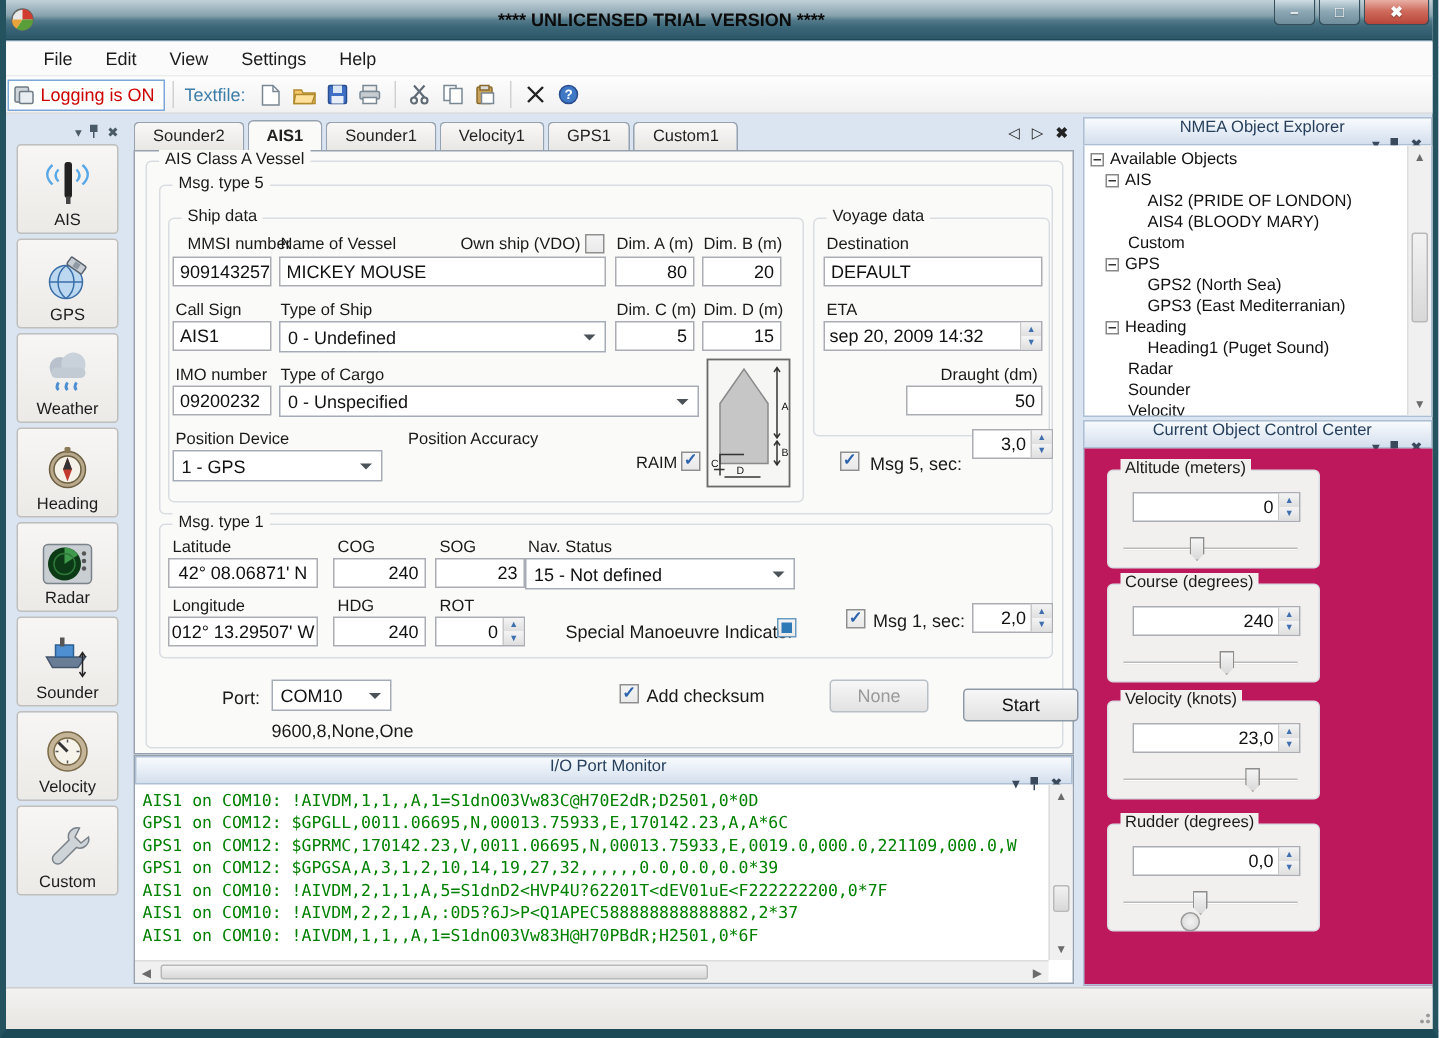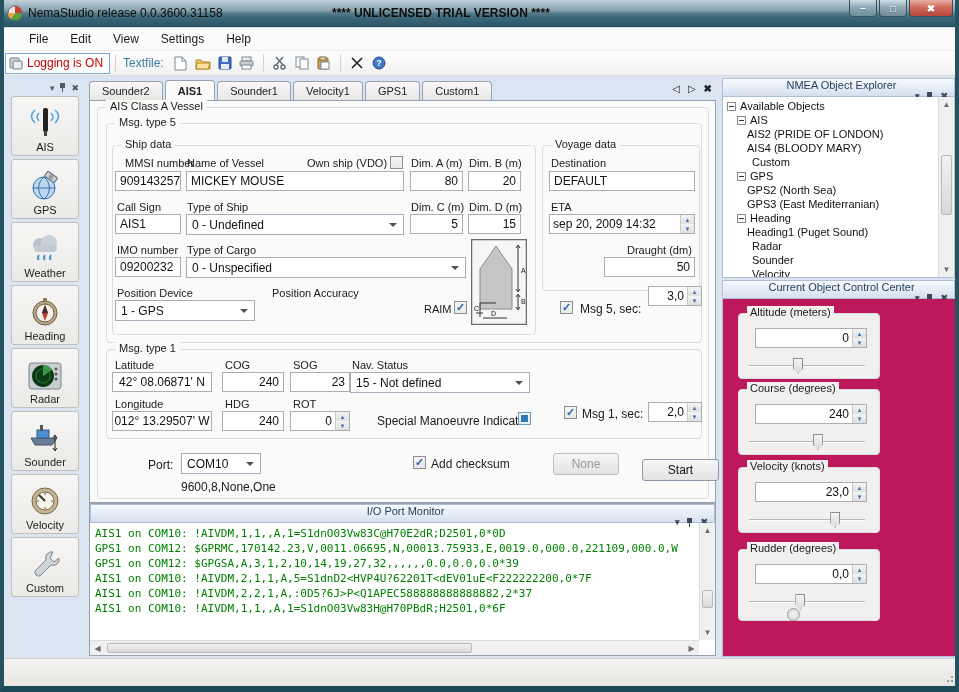--- a/index.html
+++ b/index.html
@@ -70,21 +70,21 @@
   .vsb { position:absolute; top:19px; right:0; width:16px; bottom:15px; background:#f0f0f0; border-left:1px solid #dcdcdc; }
   .hsb { position:absolute; left:0; bottom:0; right:16px; height:15px; background:#f0f0f0; border-top:1px solid #dcdcdc; }
   .sb-arrow { position:absolute; font-size:8px; color:#6b6b6b; width:15px; height:15px; text-align:center; line-height:15px; }
   .sb-thumb { position:absolute; background:linear-gradient(180deg,#f2f2f2,#d8d8d8); border:1px solid #b9b9b9; border-radius:2px; }
   
   .explorer-body { position:absolute; left:718px; top:97px; width:233px; height:181px; background:#fff; border:1px solid #aebfd4; border-top:none; overflow:hidden; }
   .tree { padding:2px 0 0 4px; }
   .trow { height:14px; display:flex; align-items:center; font-size:11px; white-space:nowrap; }
   .exp { width:9px; height:9px; border:1px solid #888; background:#fff; position:relative; margin-right:4px; flex:none; }
   .exp:after { content:""; position:absolute; left:1px; top:3px; width:5px; height:1px; background:#333; }
-  .lvl1 { margin-left:10px; } .lvl2 { margin-left:14px; }
+  .lvl1 { margin-left:10px; } .lvl2 { margin-left:32px; }
   .leafpad { width:6px; flex:none; }
   .cc-body { position:absolute; left:718px; top:299px; width:241px; height:358px; background:#be185d; border:1px solid #aebfd4; border-top:none; }
   .ccg { position:absolute; left:15px; width:142px; border:1px solid #d9dde2; border-radius:4px; height:66px; background:#f2f0ee; }
   .ccg>.cap { position:absolute; top:-8px; left:8px; background:#f2f0ee; padding:0 3px; font-size:11px; color:#1a1a1a; }
   .slider { position:absolute; left:10px; right:14px; top:44px; height:16px; }
   .slider .track { position:absolute; left:0; right:0; top:7px; height:2px; background:#b9b9b9; border-bottom:1px solid #fff; }
   .slider .thumb { position:absolute; top:0; width:10px; height:16px; background:linear-gradient(180deg,#f5f5f5,#d9d9d9); border:1px solid #8e8e8e;
                    clip-path:polygon(0 0,100% 0,100% 68%,50% 100%,0 68%); }
   .rudder-circle { position:absolute; width:13px; height:13px; border:1px solid #9a9a9a; border-radius:50%; background:radial-gradient(#f4f4f4,#d5d5d5); }
   
@@ -97,21 +97,20 @@
 
 <div class="window">
 
   <div class="titlebar">
     <svg class="app-icon" viewBox="0 0 16 16">
       <circle cx="8" cy="8" r="7" fill="#e8e8e8" stroke="#666"></circle>
       <path d="M8 8 L8 1 A7 7 0 0 1 15 8 Z" fill="#d23b2f"></path>
       <path d="M8 8 L15 8 A7 7 0 0 1 4 14 Z" fill="#5a9e3a"></path>
       <path d="M8 8 L4 14 A7 7 0 0 1 1 8 Z" fill="#e8a33b"></path>
     </svg>
-    <span class="title-text">NemaStudio release 0.0.3600.31158</span>
     <span class="trial-text">**** UNLICENSED TRIAL VERSION ****</span>
     <div class="win-controls">
       <div class="win-btn min">–</div>
       <div class="win-btn max">□</div>
       <div class="win-btn close">✖</div>
     </div>
   </div>
 
   <div class="menubar">
     <span class="menu-item">File</span>
@@ -434,20 +433,21 @@
         <span>▾</span>
         <svg width="7" height="9" viewBox="0 0 7 9">
             <rect x="1" y="0" width="5" height="5" fill="#3a4a5c"></rect>
             <rect x="3" y="5" width="1" height="4" fill="#3a4a5c"></rect>
           </svg>
         <span>✖</span>
       </span>
     </div>
     <div class="monitor-body">
       <div class="mline">AIS1 on COM10: !AIVDM,1,1,,A,1=S1dnO03Vw83C@H70E2dR;D2501,0*0D</div>
+      <div class="mline">GPS1 on COM12: $GPGLL,0011.06695,N,00013.75933,E,170142.23,A,A*6C</div>
       <div class="mline">GPS1 on COM12: $GPRMC,170142.23,V,0011.06695,N,00013.75933,E,0019.0,000.0,221109,000.0,W</div>
       <div class="mline">GPS1 on COM12: $GPGSA,A,3,1,2,10,14,19,27,32,,,,,,0.0,0.0,0.0*39</div>
       <div class="mline">AIS1 on COM10: !AIVDM,2,1,1,A,5=S1dnD2&lt;HVP4U?62201T&lt;dEV01uE&lt;F222222200,0*7F</div>
       <div class="mline">AIS1 on COM10: !AIVDM,2,2,1,A,:0D5?6J&gt;P&lt;Q1APEC588888888888882,2*37</div>
       <div class="mline">AIS1 on COM10: !AIVDM,1,1,,A,1=S1dnO03Vw83H@H70PBdR;H2501,0*6F</div>
     </div>
     <div class="vsb">
       <span class="sb-arrow" style="top:0">▲</span>
       <div class="sb-thumb" style="left:2px;right:2px;bottom:32px;height:18px"></div>
       <span class="sb-arrow" style="bottom:0">▼</span>

